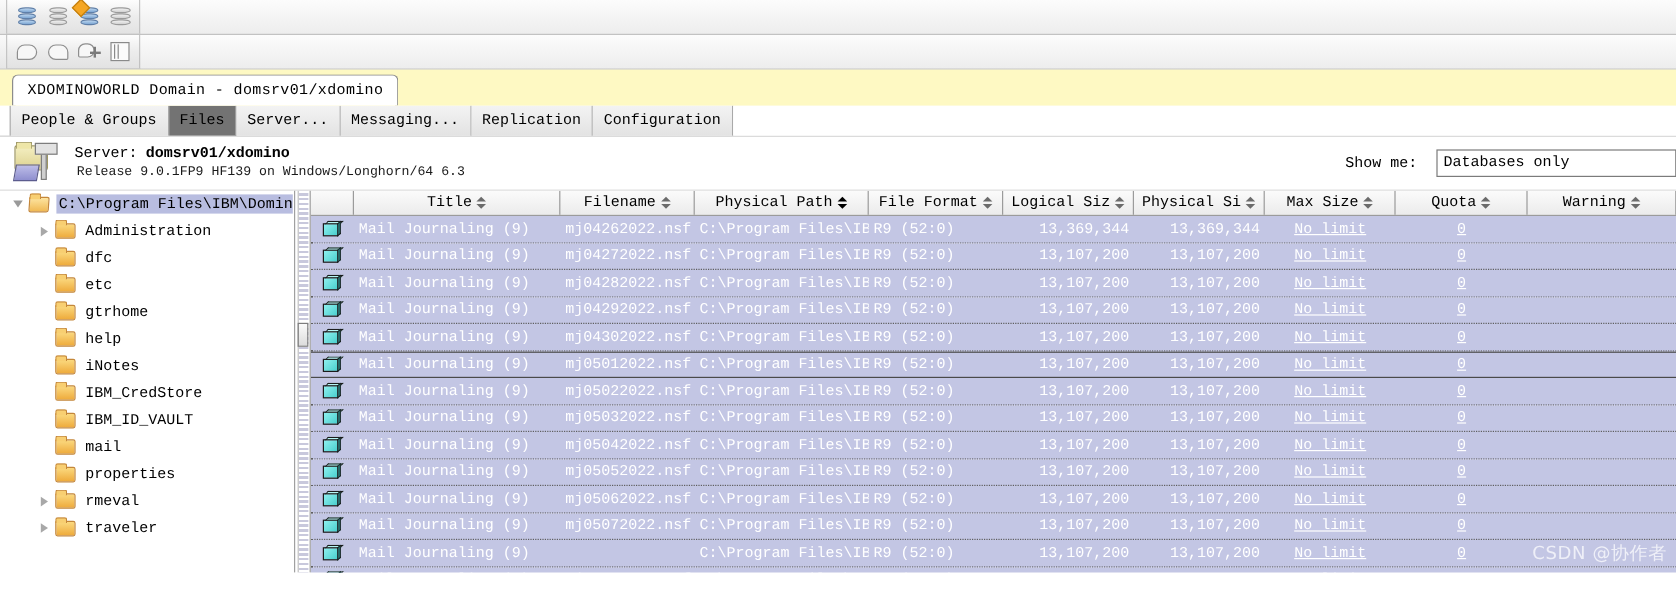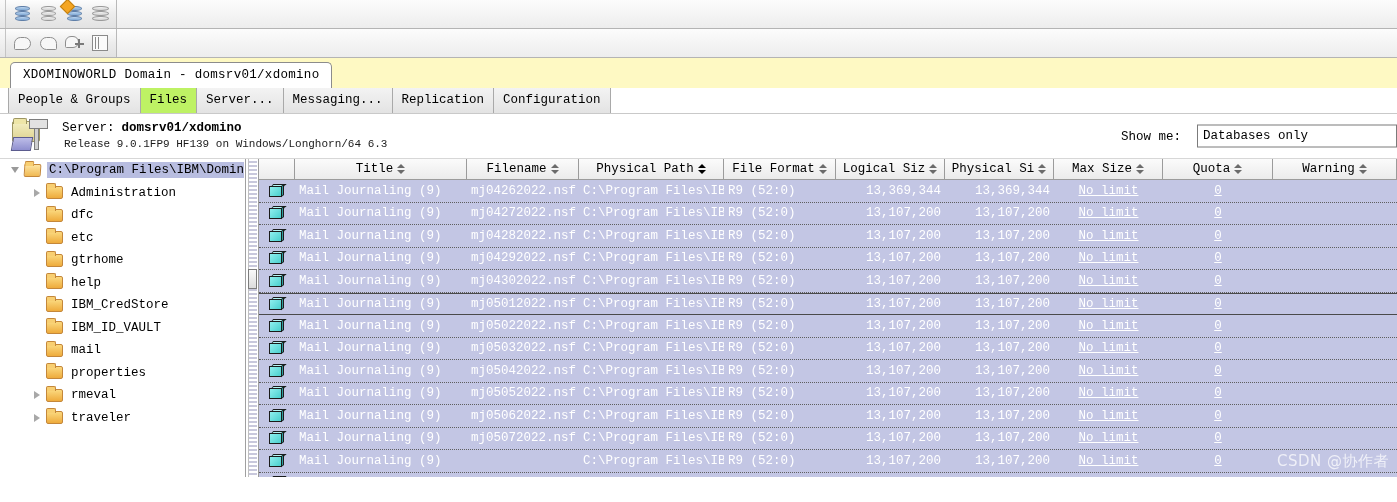--- a/index.html
+++ b/index.html
@@ -136,21 +136,21 @@
     font-size: 12.5px;
     line-height: 19px;
     border-right: 1px solid #a9a9a9;
     background: linear-gradient(to bottom,#f3f3f3,#e3e3e3);
     color:#000;
     white-space: nowrap;
     cursor: default;
   }
   .tabstrip .tab:first-child { border-left: 1px solid #a9a9a9; }
   .tabstrip .tab.active {
-    background: #bef264;
+    background: #737373;
     font-weight: normal;
   }
   .tabstrip .tab-fill { flex:1; background:#fff; }
 
   
   .serverbar {
     height: 45px;
     background: #ffffff;
     display: flex;
     align-items: center;
@@ -508,20 +508,25 @@
         <span class="tlabel">gtrhome</span>
       </div>
       <div class="tnode" style="padding-left: 28px;">
         <span class="twist"></span>
         <span class="folder-ic"></span>
         <span class="tlabel">help</span>
       </div>
       <div class="tnode" style="padding-left: 28px;">
         <span class="twist"></span>
         <span class="folder-ic"></span>
+        <span class="tlabel">iNotes</span>
+      </div>
+      <div class="tnode" style="padding-left: 28px;">
+        <span class="twist"></span>
+        <span class="folder-ic"></span>
         <span class="tlabel">IBM_CredStore</span>
       </div>
       <div class="tnode" style="padding-left: 28px;">
         <span class="twist"></span>
         <span class="folder-ic"></span>
         <span class="tlabel">IBM_ID_VAULT</span>
       </div>
       <div class="tnode" style="padding-left: 28px;">
         <span class="twist"></span>
         <span class="folder-ic"></span>

